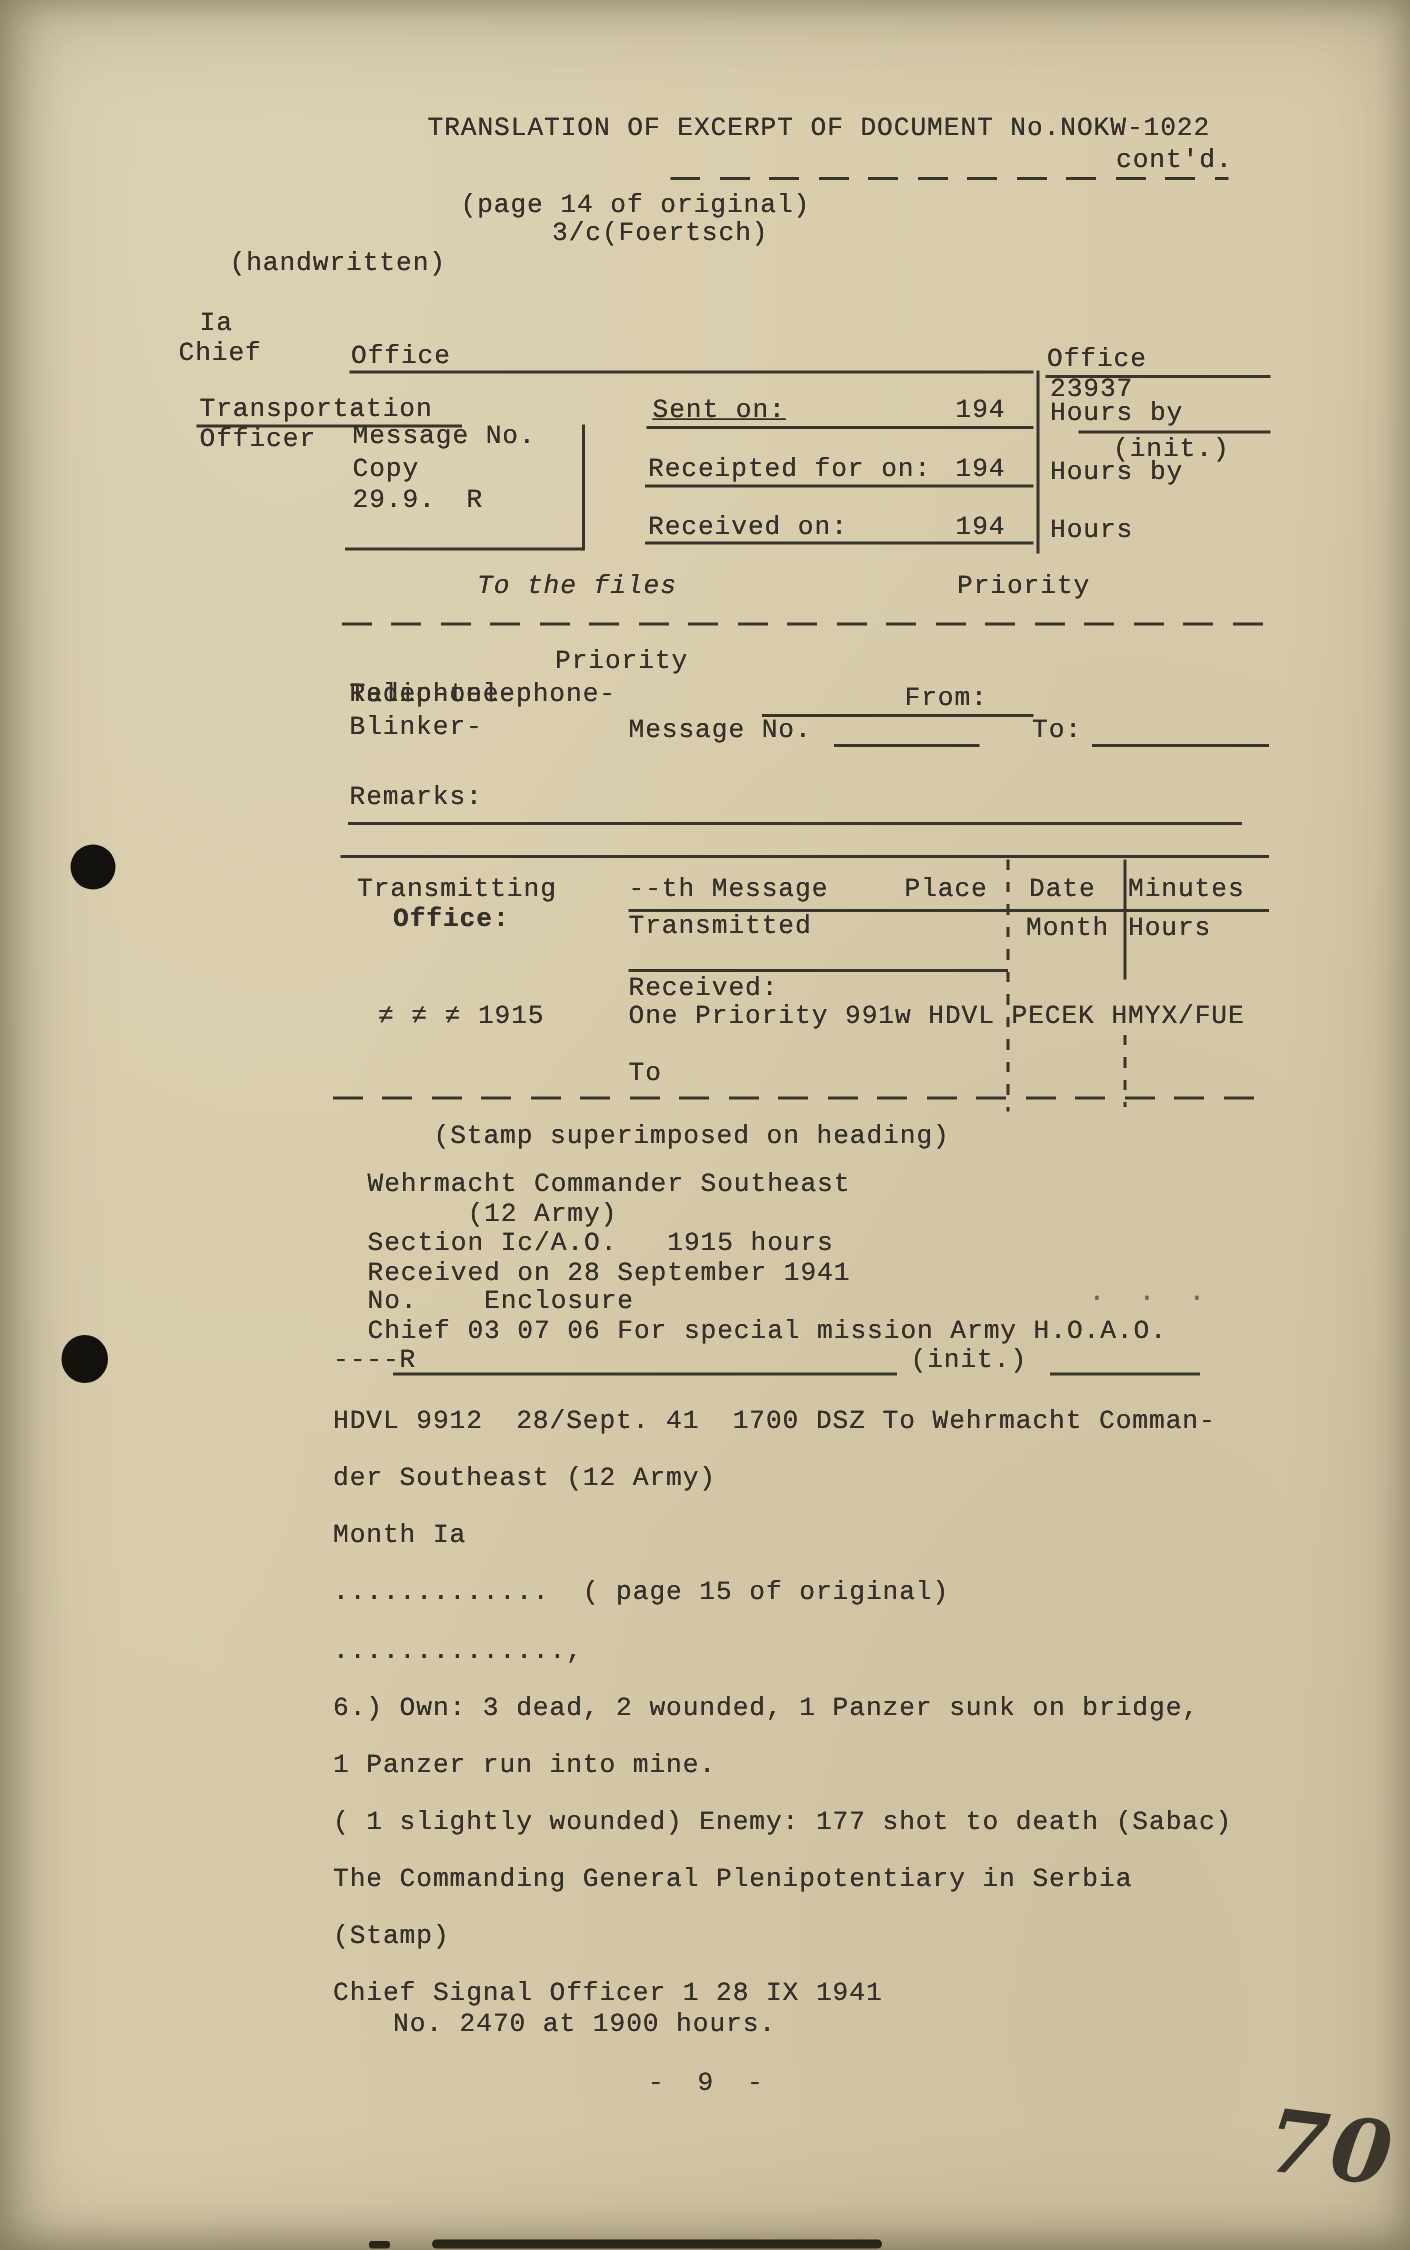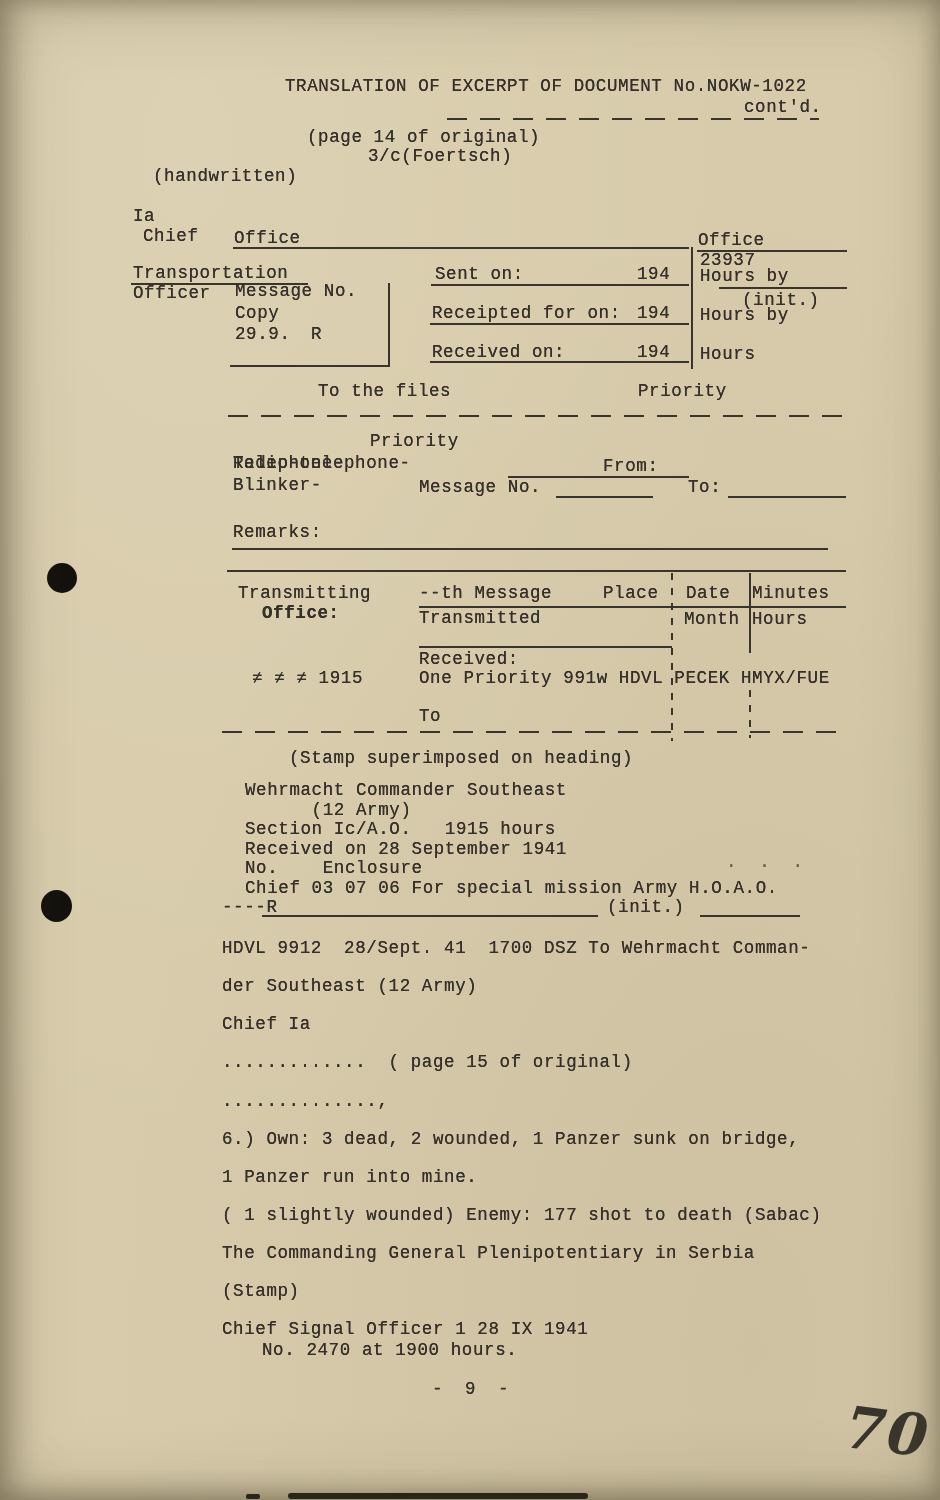--- a/index.html
+++ b/index.html
@@ -41,33 +41,33 @@
 <div class="page">
 
   <span class="t" style="left:285px; top:76px;">TRANSLATION OF EXCERPT OF DOCUMENT No.NOKW-1022</span>
   <span class="t" style="left:744px; top:97px;">cont'd.</span>
   <div class="dashed" style="left:447px; top:118px; width:372px;"></div>
   <span class="t" style="left:307px; top:127px;">(page 14 of original)</span>
   <span class="t" style="left:368px; top:146px;">3/c(Foertsch)</span>
   <span class="t" style="left:153px; top:166px;">(handwritten)</span>
 
   <span class="t" style="left:133px; top:206px;">Ia</span>
-  <span class="t" style="left:143px; top:226px;">Chief</span>
+  <span class="t" style="left:119px; top:226px;">Chief</span>
   <span class="t" style="left:133px; top:263px;">Transportation</span>
   <span class="t" style="left:133px; top:283px;">Officer</span>
 
   <span class="t" style="left:234px; top:228px;">Office</span>
   <span class="t" style="left:698px; top:230px;">Office</span>
   <div class="rule" style="left:233px; top:247px; width:456px;"></div>
   <div class="rule" style="left:697px; top:250px; width:150px;"></div>
   <span class="t" style="left:700px; top:250px;">23937</span>
   <div class="vrule" style="left:691px; top:247px; height:122px;"></div>
   <div class="rule" style="left:131px; top:283px; width:177px;"></div>
 
-  <span class="t" style="left:435px; top:264px;">Sent on:</span>
+  <span class="t" style="left:435px; top:264px;text-decoration:underline;">Sent on:</span>
   <span class="t" style="left:637px; top:264px;">194</span>
   <div class="rule" style="left:431px; top:284px; width:258px;"></div>
   <span class="t" style="left:700px; top:266px;">Hours by</span>
   <div class="rule" style="left:719px; top:287px; width:128px;"></div>
   <span class="t" style="left:742px; top:290px;">(init.)</span>
 
   <span class="t" style="left:235px; top:281px;">Message No.</span>
   <div class="vrule" style="left:388px; top:283px; height:84px;"></div>
   <span class="t" style="left:235px; top:303px;">Copy</span>
   <span class="t" style="left:235px; top:324px;">29.9.</span>
@@ -77,21 +77,21 @@
   <span class="t" style="left:432px; top:303px;">Receipted for on:</span>
   <span class="t" style="left:637px; top:303px;">194</span>
   <span class="t" style="left:700px; top:305px;">Hours by</span>
   <div class="rule" style="left:430px; top:323px; width:259px;"></div>
 
   <span class="t" style="left:432px; top:342px;">Received on:</span>
   <span class="t" style="left:637px; top:342px;">194</span>
   <span class="t" style="left:700px; top:344px;">Hours</span>
   <div class="rule" style="left:430px; top:361px; width:259px;"></div>
 
-  <span class="t" style="left:318px; top:381px;">To the files</span>
+  <span class="t" style="left:318px; top:381px;font-style:italic;">To the files</span>
   <span class="t" style="left:638px; top:381px;">Priority</span>
   <div class="dashed" style="left:228px; top:415px; width:618px;"></div>
 
   <span class="t" style="left:233px; top:453px;font-family:Liberation Mono, monospace;">Telephone-</span>
   <span class="t" style="left:370px; top:431px;">Priority</span>
   <span class="t" style="left:233px; top:453px;">Radio-telephone-</span>
   <span class="t" style="left:603px; top:456px;">From:</span>
   <div class="rule" style="left:508px; top:476px; width:181px;"></div>
   <span class="t" style="left:233px; top:475px;">Blinker-</span>
   <span class="t" style="left:419px; top:477px;">Message No.</span>
@@ -132,21 +132,21 @@
     <div class="t2">Chief 03 07 06 For special mission Army H.O.A.O.</div>
   </div>
   <span class="t" style="left:726px; top:856px; opacity:.65;">·  ·  ·</span>
   <span class="t" style="left:222px; top:897px;">----R</span>
   <div class="rule" style="left:262px; top:915px; width:336px;"></div>
   <span class="t" style="left:607px; top:897px;">(init.)</span>
   <div class="rule" style="left:700px; top:915px; width:100px;"></div>
 
   <span class="t" style="left:222px; top:938px;">HDVL 9912  28/Sept. 41  1700 DSZ To Wehrmacht Comman-</span>
   <span class="t" style="left:222px; top:976px;">der Southeast (12 Army)</span>
-  <span class="t" style="left:222px; top:1014px;">Chief Ia</span>
+  <span class="t" style="left:222px; top:1014px;">Month Ia</span>
   <span class="t" style="left:222px; top:1052px;">.............  ( page 15 of original)</span>
   <span class="t" style="left:222px; top:1091px;">..............,</span>
   <span class="t" style="left:222px; top:1129px;">6.) Own: 3 dead, 2 wounded, 1 Panzer sunk on bridge,</span>
   <span class="t" style="left:222px; top:1167px;">1 Panzer run into mine.</span>
   <span class="t" style="left:222px; top:1205px;">( 1 slightly wounded) Enemy: 177 shot to death (Sabac)</span>
   <span class="t" style="left:222px; top:1243px;">The Commanding General Plenipotentiary in Serbia</span>
   <span class="t" style="left:222px; top:1281px;">(Stamp)</span>
   <span class="t" style="left:222px; top:1319px;">Chief Signal Officer 1 28 IX 1941</span>
   <span class="t" style="left:222px; top:1340px;margin-left:40px;">No. 2470 at 1900 hours.</span>
 

